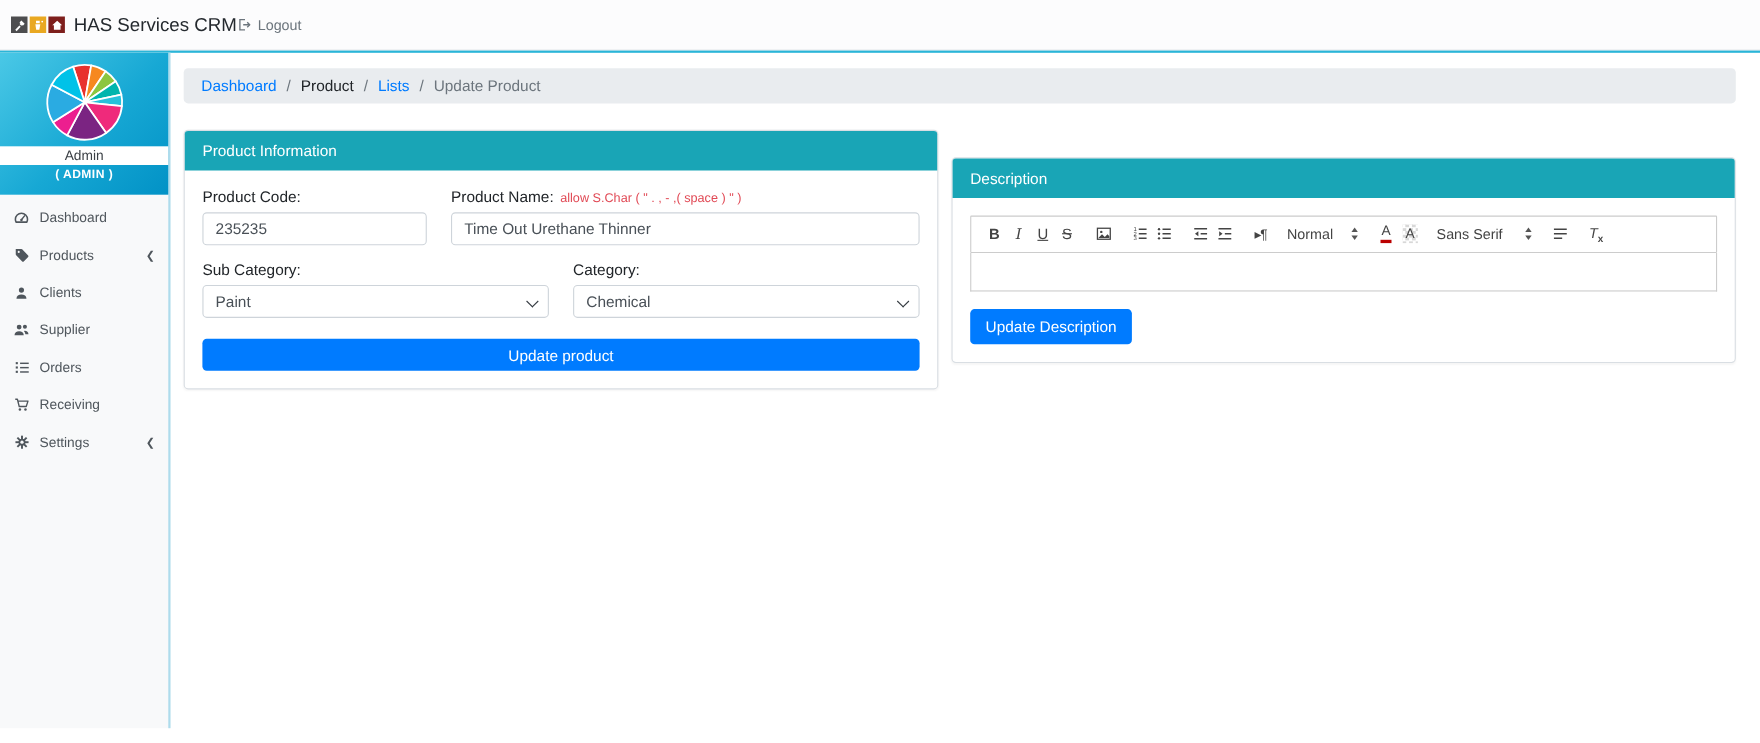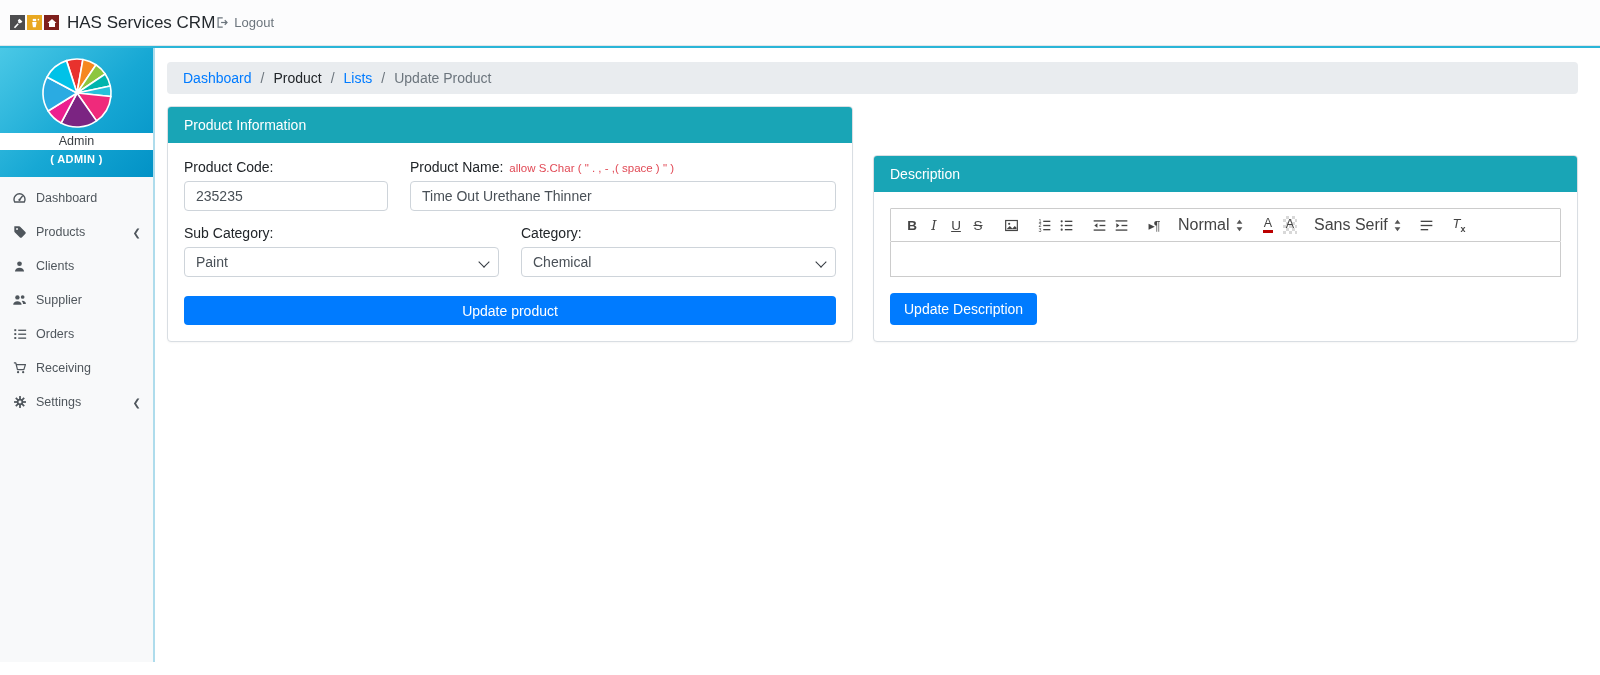--- a/index.html
+++ b/index.html
@@ -53,21 +53,21 @@
   .main { flex:1; padding:14px 22px 0 12px; }
   .breadcrumb {
     background:#e9ecef; border-radius:4px; padding:8px 16px;
     display:flex; align-items:center; gap:9px; font-size:14px;
   }
   .crumb-link { color:#007bff; text-decoration:none; cursor:pointer; }
   .crumb-dark { color:#212529; }
   .crumb-muted { color:#6c757d; }
   .crumb-sep { color:#6c757d; }
 
-  .cards-row { display:flex; gap:20px; align-items:flex-end; margin-top:12px; }
+  .cards-row { display:flex; gap:12px; align-items:center; margin-top:24px; }
   .card { background:#fff; border:1px solid #d9dee3; border-radius:4px; box-shadow:0 1px 2px rgba(0,0,0,.04); }
   .card-header {
     background:#19a5b6; color:#ffffff; font-size:14px;
     padding:10px 16px; border-radius:3px 3px 0 0;
   }
   .card-body { padding:16px; }
 
   .card-product { width:686px; flex-shrink:0; }
   .card-desc { flex:1; }
 
@@ -115,21 +115,21 @@
   .dir-ic { font-size:12.5px; letter-spacing:-1px; }
   .color-a { border-bottom:3px solid #b00; line-height:1.1; font-size:12.5px; padding:0 1px; }
   .bg-a {
     font-size:12.5px; line-height:1.1; padding:2px 3px;
     background:repeating-conic-gradient(#d8d8d8 0% 25%, #ffffff 0% 50%) 0 0/6px 6px;
   }
   .clean-ic { font-style:italic; font-size:13px; }
   .clean-ic sub { font-size:9px; font-style:normal; font-weight:bold; }
   .ql-select {
     display:flex; align-items:center; justify-content:space-between;
-    font-size:16px; color:#444; cursor:pointer; padding:0 2px;
+    font-size:13px; color:#444; cursor:pointer; padding:0 2px;
   }
   .ql-sel-header { width:70px; }
   .ql-sel-font { width:92px; }
   .ql-editor-area {
     border:1px solid #ccc; border-top:none; height:35px; cursor:text;
     padding:6px 10px; font-size:13px; color:#444;
   }
 </style>
 </head>
 <body>

